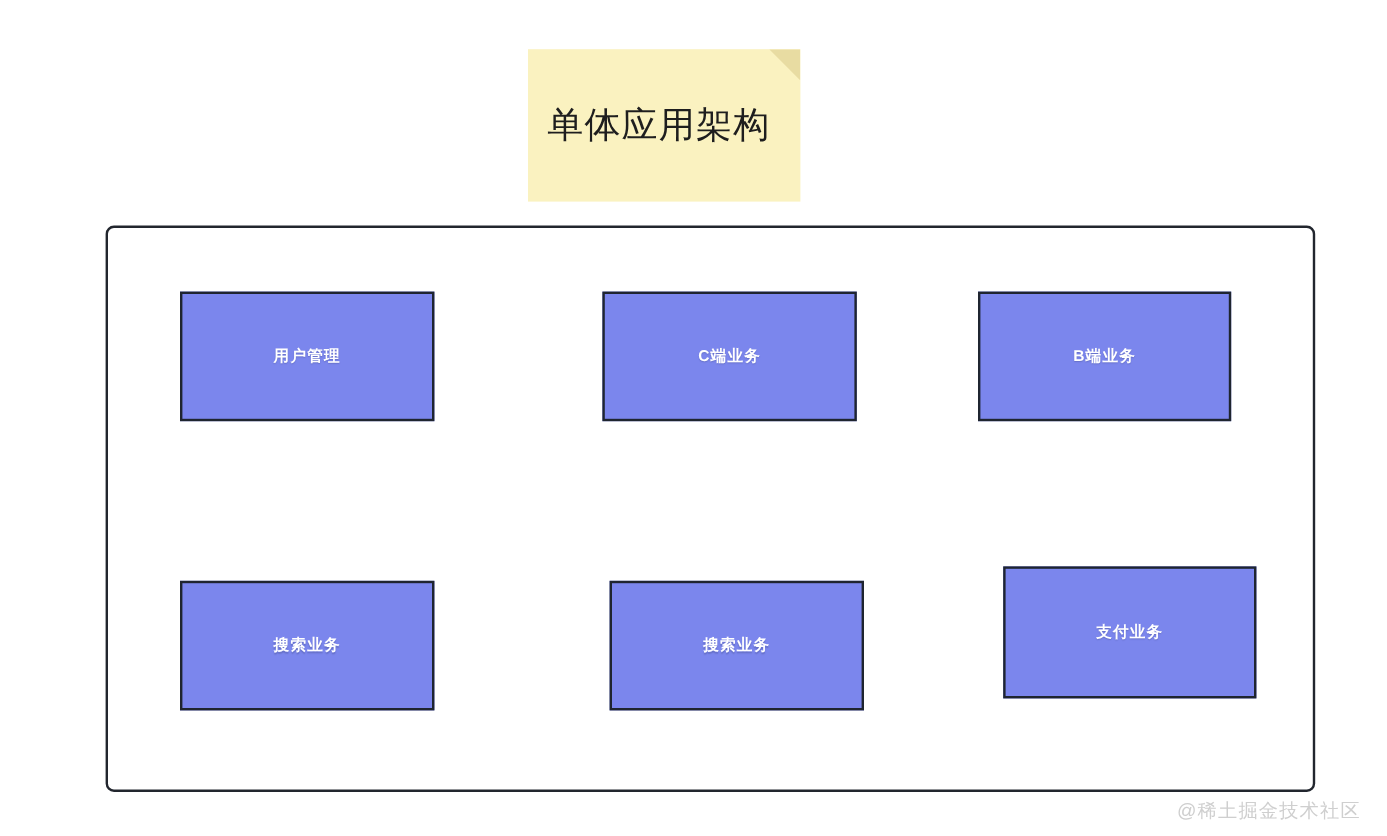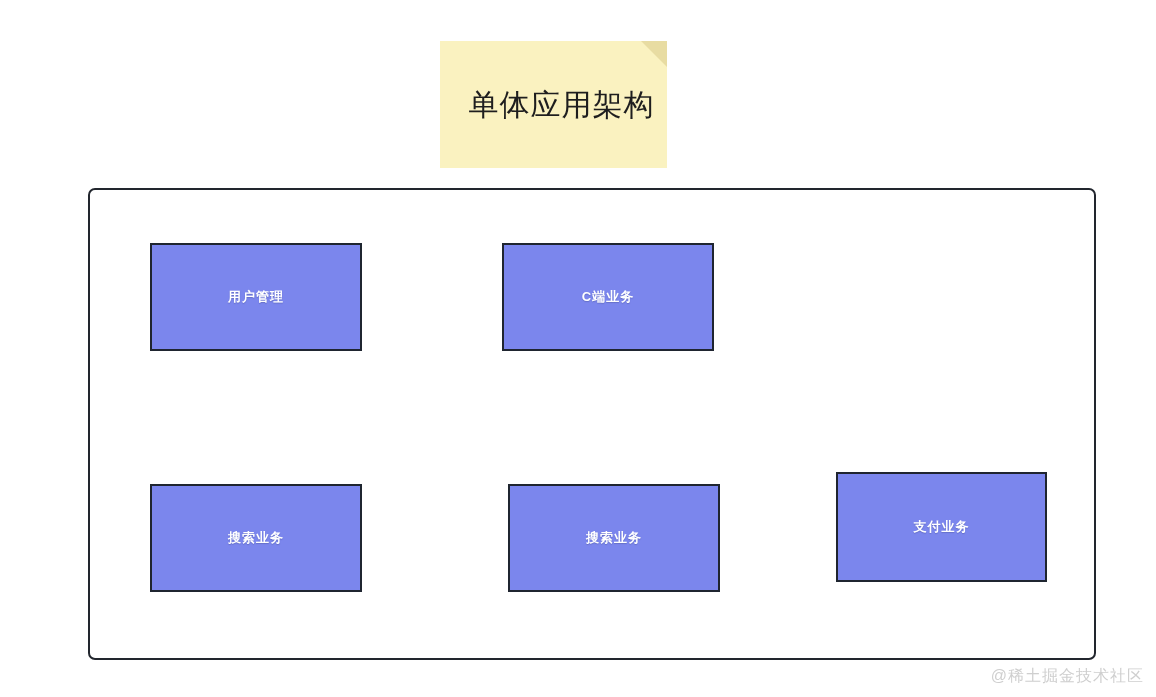--- a/index.html
+++ b/index.html
@@ -39,21 +39,21 @@
     height: 26px;
     background: #e8dca2;
     clip-path: polygon(0 0, 100% 100%, 100% 0);
   }
   .sticky-note-label {
     position: absolute;
     left: 16px;
     right: 0;
     top: 50%;
     transform: translateY(-50%);
-    text-align: center;
+    text-align: left;
     font-size: 30px;
     line-height: 1.2;
     color: #1e1e1e;
     letter-spacing: 1px;
     font-weight: 400;
     white-space: nowrap;
   }
 
   
   .monolith-container {
@@ -90,21 +90,21 @@
   .box-user-management  { left: 150px; top: 243px; width: 212px; height: 108px; }
   .box-c-side-business  { left: 502px; top: 243px; width: 212px; height: 108px; }
   .box-b-side-business  { left: 815px; top: 243px; width: 211px; height: 108px; }
   .box-system-management{ left: 150px; top: 484px; width: 212px; height: 108px; }
   .box-search-business  { left: 508px; top: 484px; width: 212px; height: 108px; }
   .box-payment-business { left: 836px; top: 472px; width: 211px; height: 110px; }
 
   
   .watermark {
     position: absolute;
-    right: 12px;
+    right: 22px;
     bottom: 10px;
     font-size: 16px;
     color: #cfcfcf;
     letter-spacing: 1px;
     white-space: nowrap;
     user-select: none;
   }
 </style>
 </head>
 <body>
@@ -120,20 +120,23 @@
   </div>
 
   <div class="module-box box-user-management">
     <span class="module-label">用户管理</span>
   </div>
 
   <div class="module-box box-c-side-business">
     <span class="module-label">C端业务</span>
   </div>
 
+  <div class="module-box box-b-side-business">
+    <span class="module-label">B端业务</span>
+  </div>
 
   <div class="module-box box-system-management">
     <span class="module-label">搜索业务</span>
   </div>
 
   <div class="module-box box-payment-business">
     <span class="module-label">支付业务</span>
   </div>
 
   <div class="module-box box-search-business">

